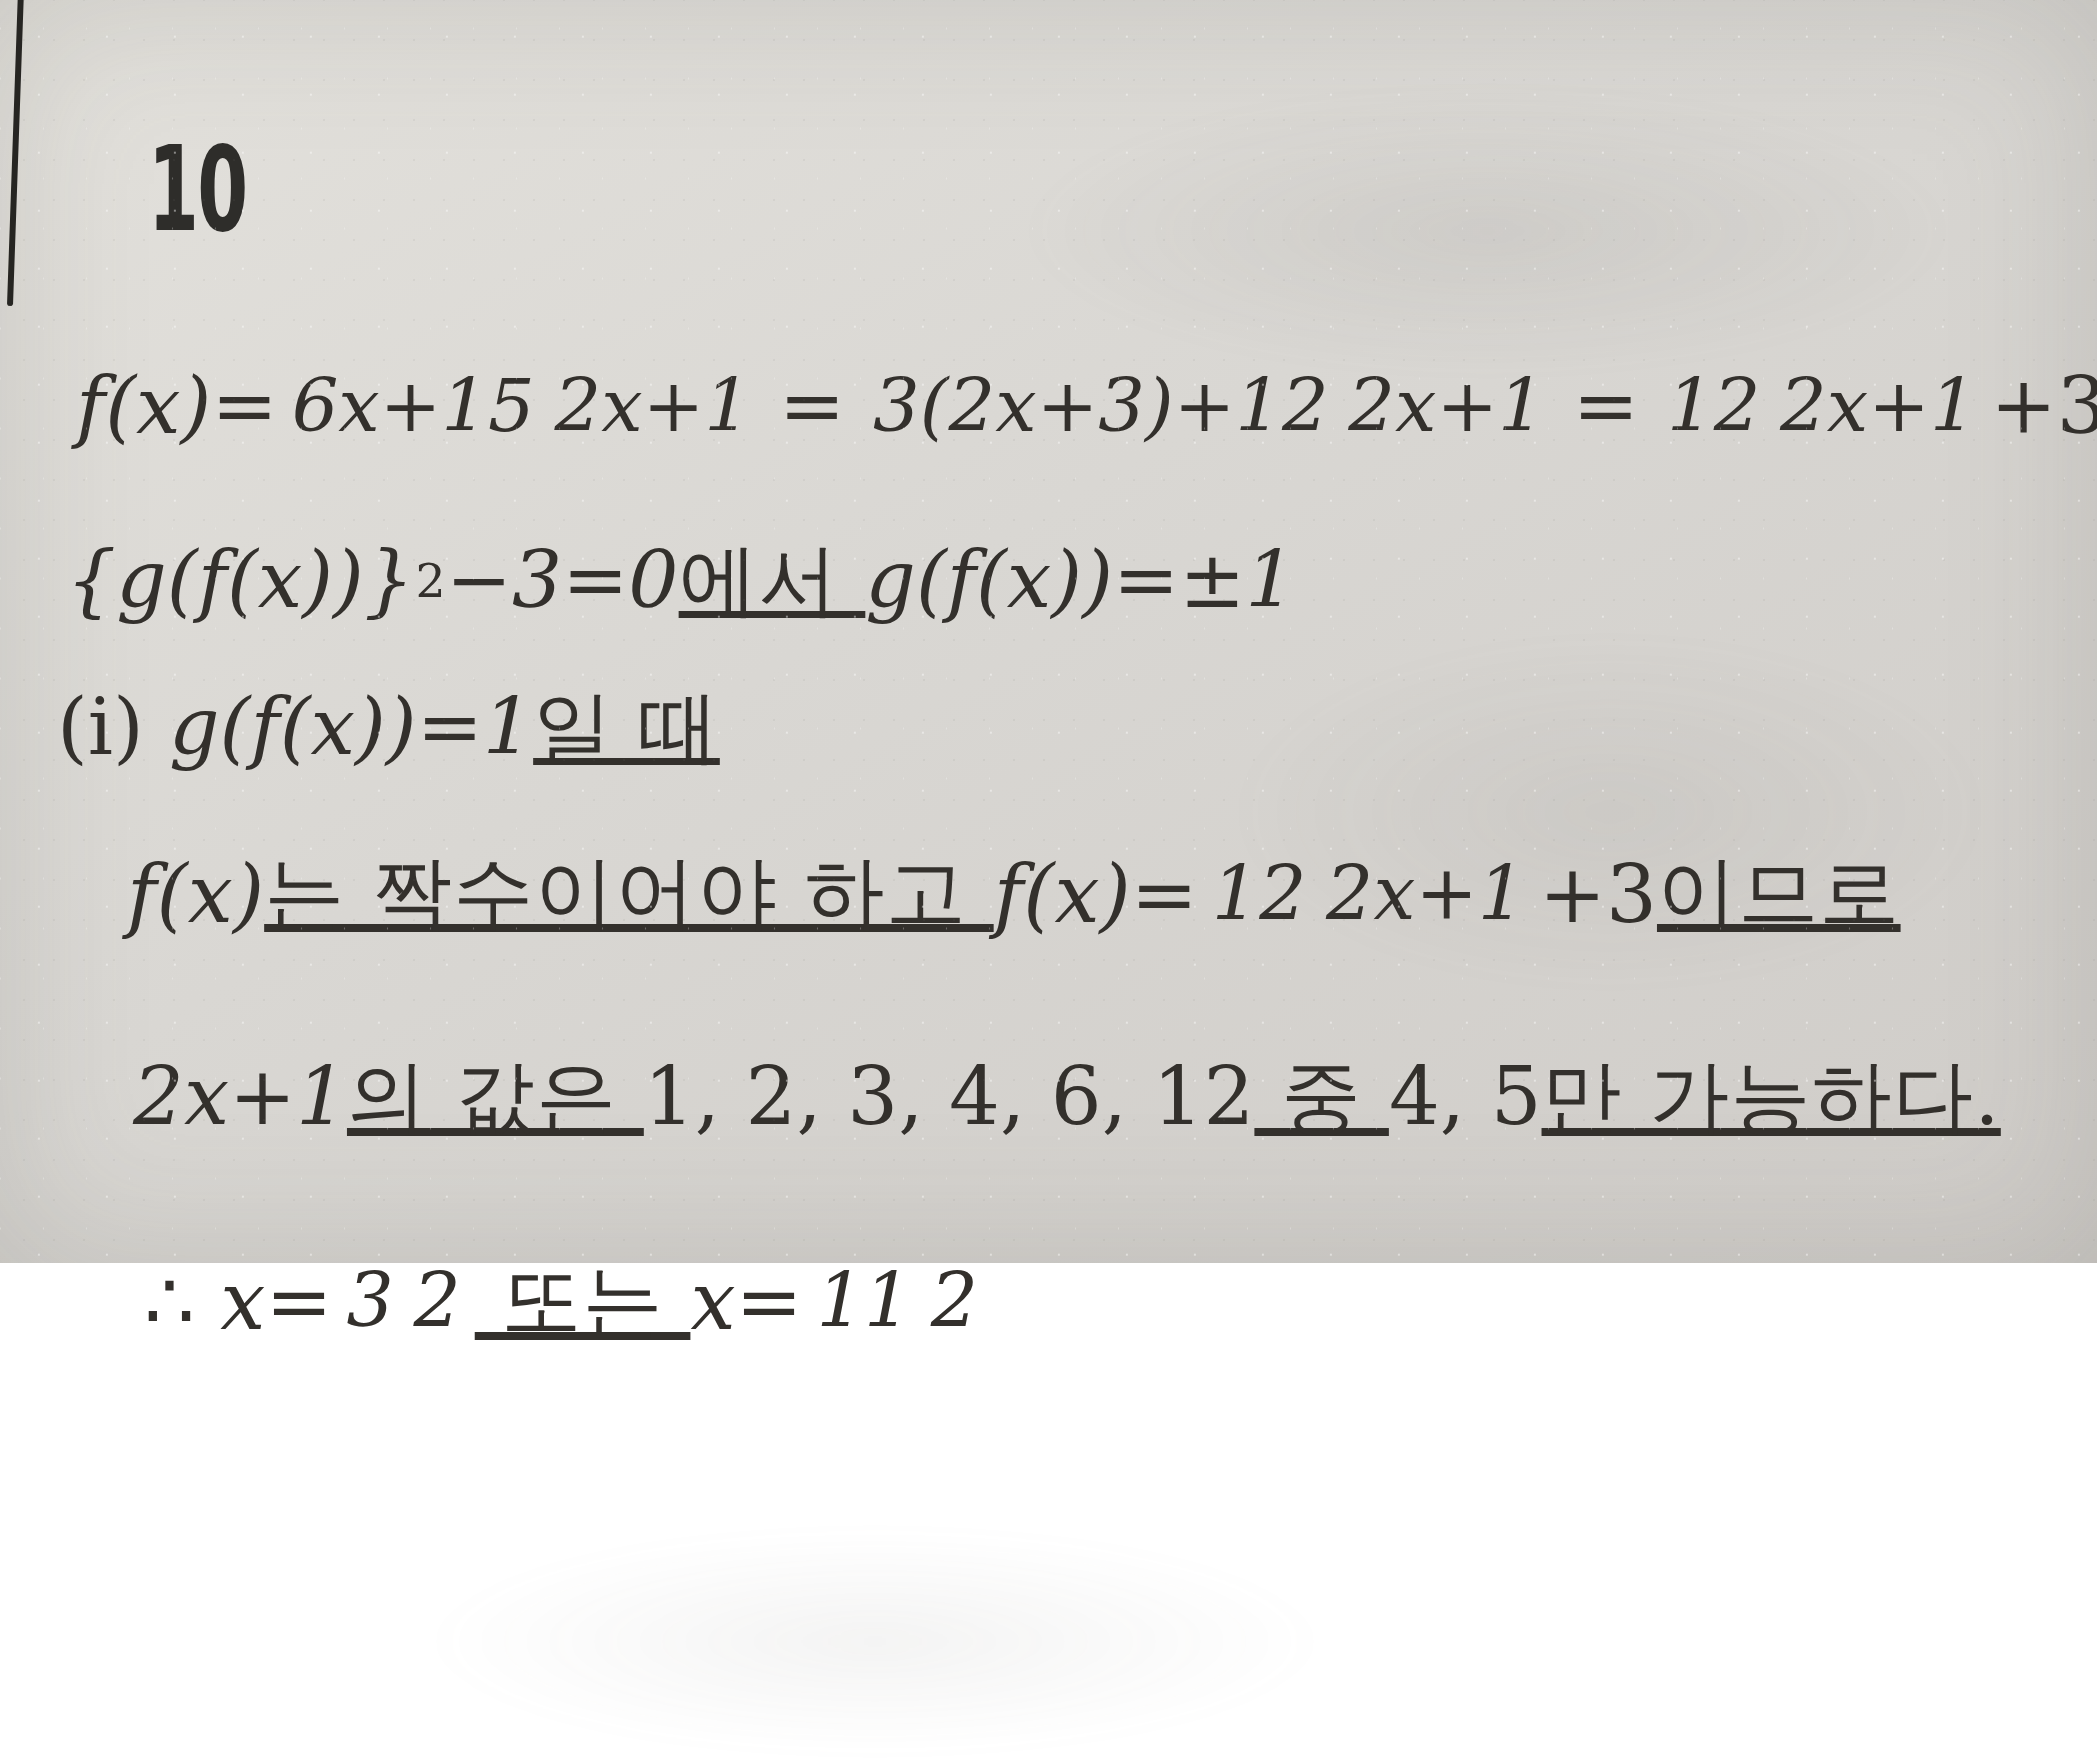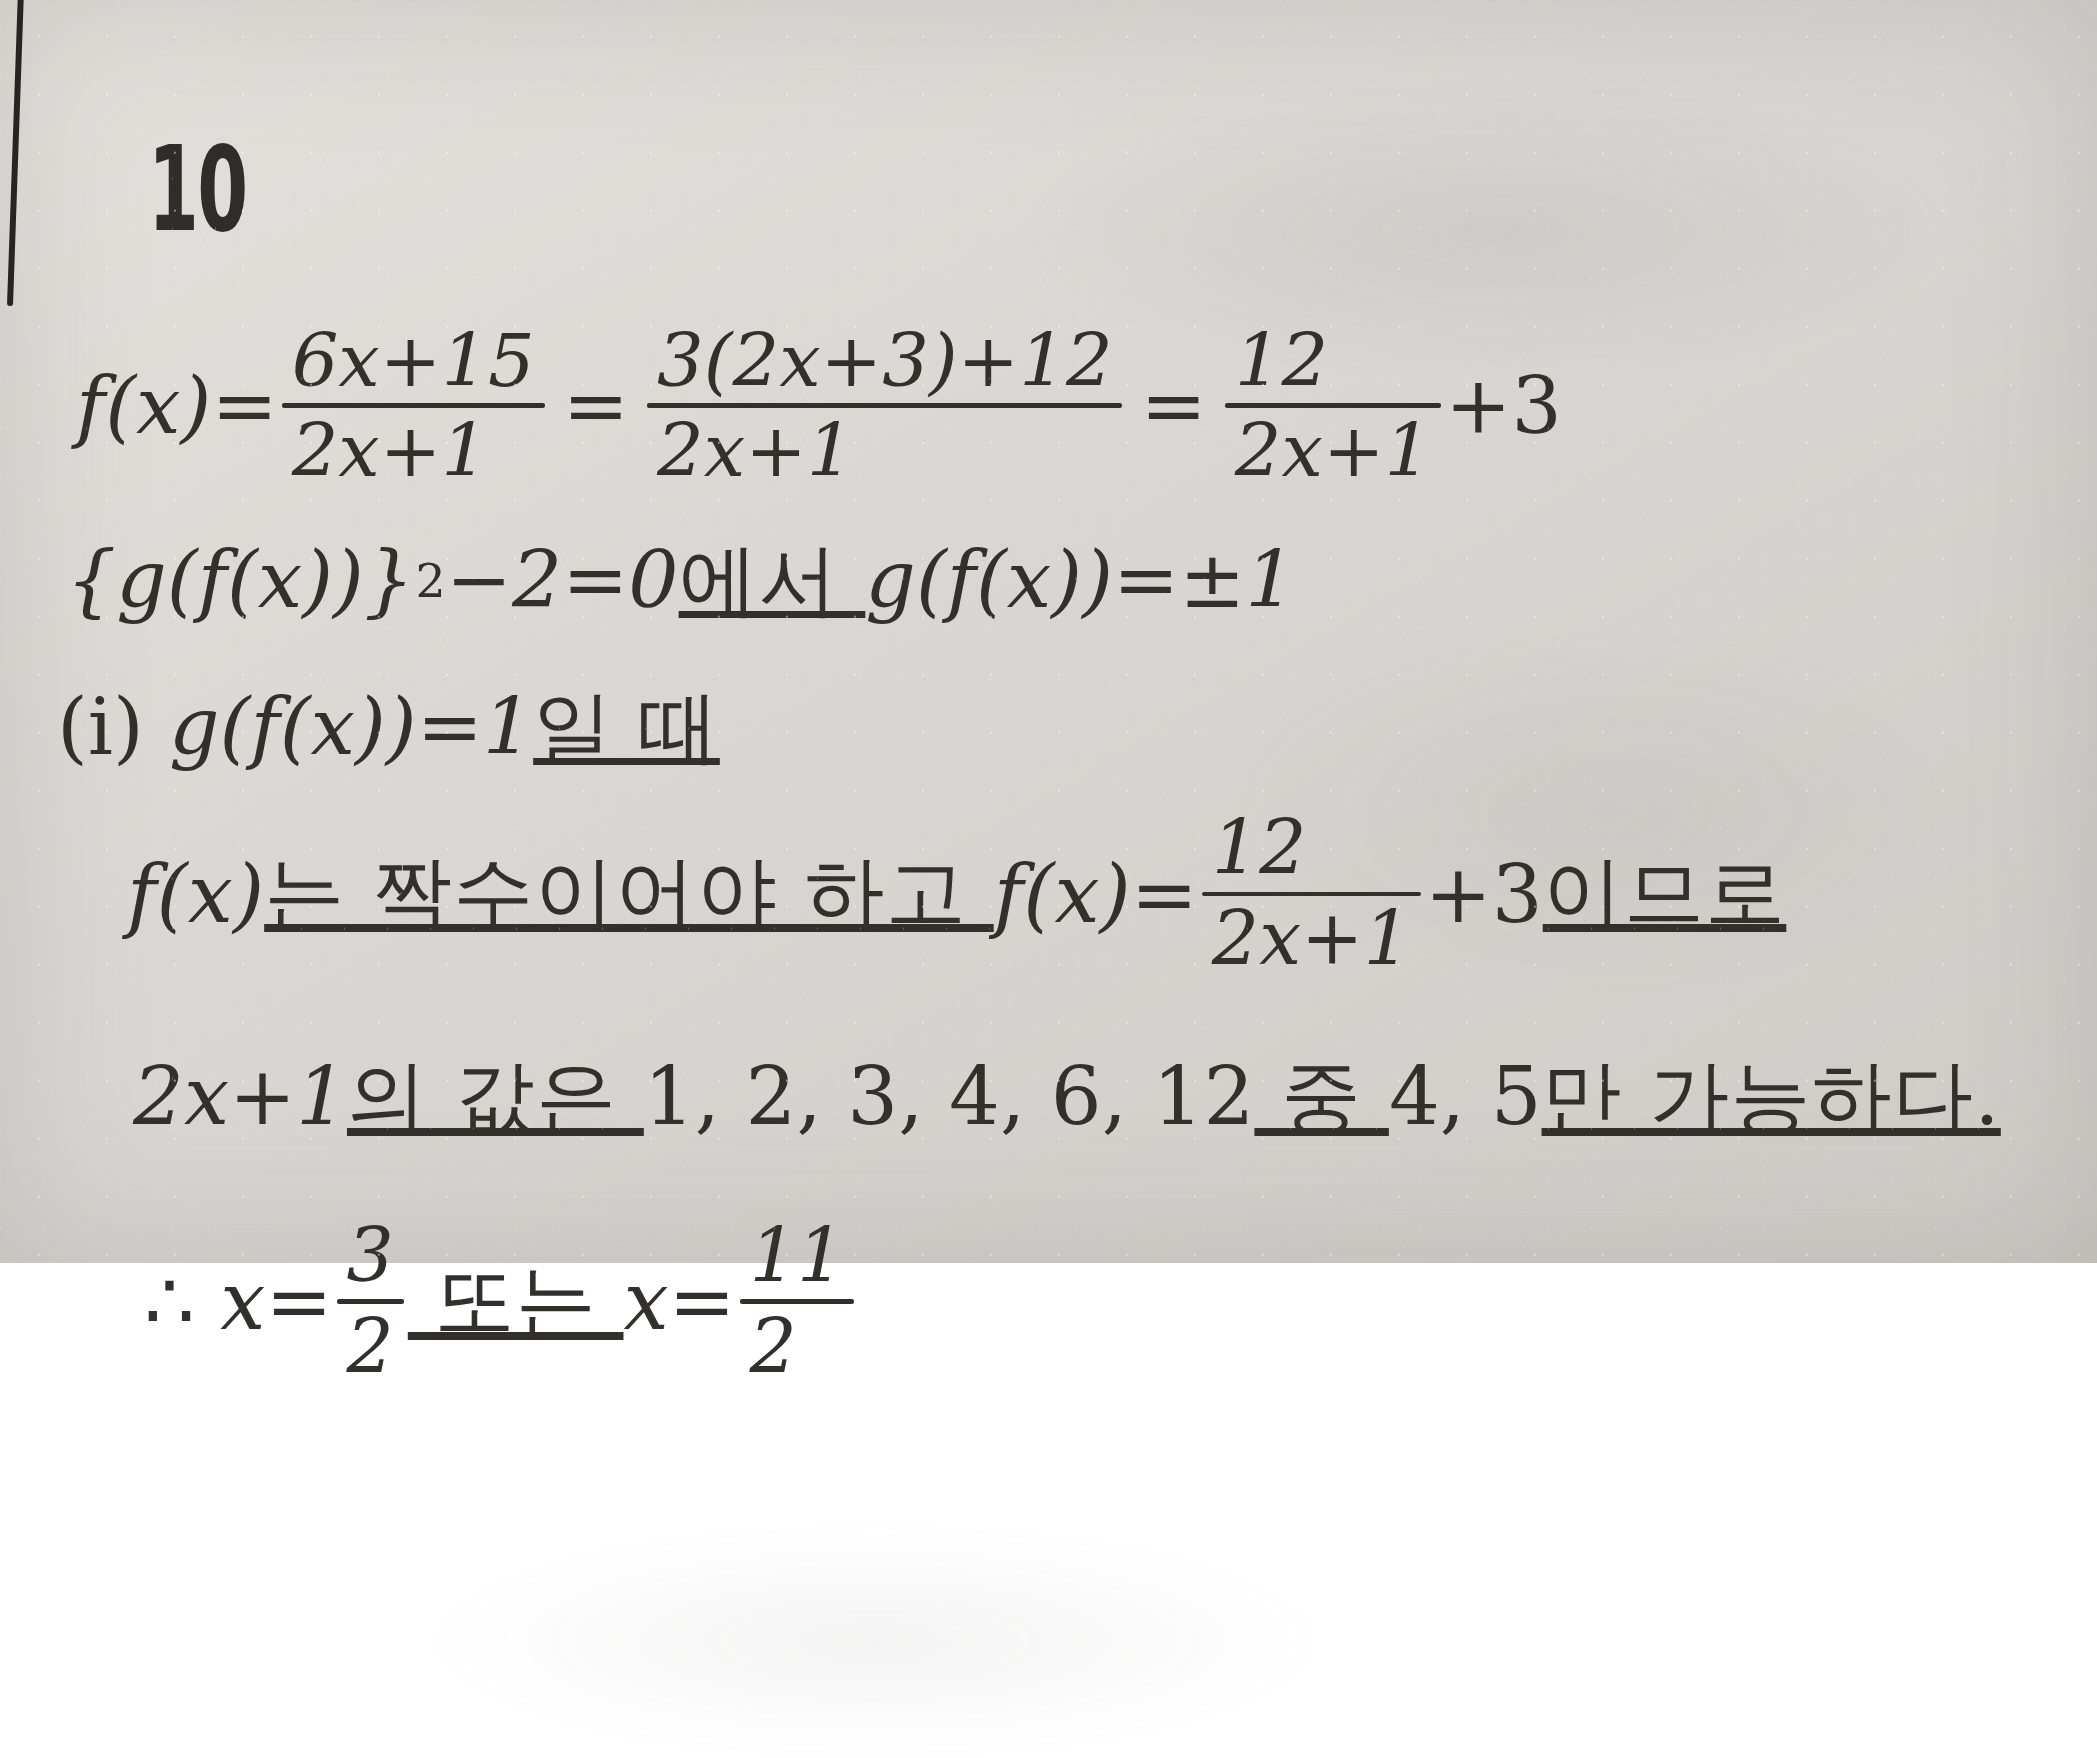--- a/index.html
+++ b/index.html
@@ -46,21 +46,21 @@
     color:#2e2d2a;
   }
   .eqline{
     position:absolute;display:flex;align-items:center;
     white-space:pre;color:var(--ink);
   }
   .math{font-style:italic;}
   .kor,.roman{font-style:normal;}
   .kor{letter-spacing:0.015em;text-decoration:underline;}
   
-  .frac{display:inline-flex;flex-direction:column;align-items:flex-start;vertical-align:middle;margin:0 4.2px;}
+  .frac{display:inline-flex;flex-direction:row;align-items:center;vertical-align:middle;margin:0 4.2px;}
   .frac .num,.frac .den{font-size:0.93em;line-height:1.16;padding:0 9.8px;font-style:italic;}
   .frac .bar{align-self:stretch;height:4.9px;background:var(--ink);border-radius:2.1px;}
   .eq{margin:0 14px;font-style:normal;}
   .sup{font-size:0.60em;vertical-align:0.62em;font-style:normal;margin-left:1.4px;}
   
   #line1{left:76px;top:293px;height:225px;font-size:79px;}
   #line2{left:66px;top:526px;font-size:79px;line-height:1.38;justify-content:flex-end;}
   #line3{left:57px;top:673px;font-size:79px;line-height:1.38;}
   #line4{left:127px;top:778px;height:232px;font-size:80px;}
   #line5{left:133px;top:1041px;font-size:80px;line-height:1.4;}
@@ -98,21 +98,21 @@
     <span class="eq">=</span>
     <span class="frac">
       <span class="num">12</span>
       <span class="bar"></span>
       <span class="den">2x+1</span>
     </span>
     <span class="roman">+3</span>
   </div>
 
   <div id="line2" class="eqline">
-    <span class="math">{g(f(x))}</span><span class="sup">2</span><span class="math">−2=0</span><span class="kor">에서 </span><span class="math">g(f(x))=±1</span>
+    <span class="math">{g(f(x))}</span><span class="sup">2</span><span class="math">−3=0</span><span class="kor">에서 </span><span class="math">g(f(x))=±1</span>
   </div>
 
   <div id="line3" class="eqline">
     <span class="roman">(i) </span><span class="math">g(f(x))=1</span><span class="kor">일 때</span>
   </div>
 
   <div id="line4" class="eqline">
     <span class="math">f(x)</span><span class="kor">는 짝수이어야 하고 </span><span class="math">f(x)=</span>
     <span class="frac">
       <span class="num">12</span>

